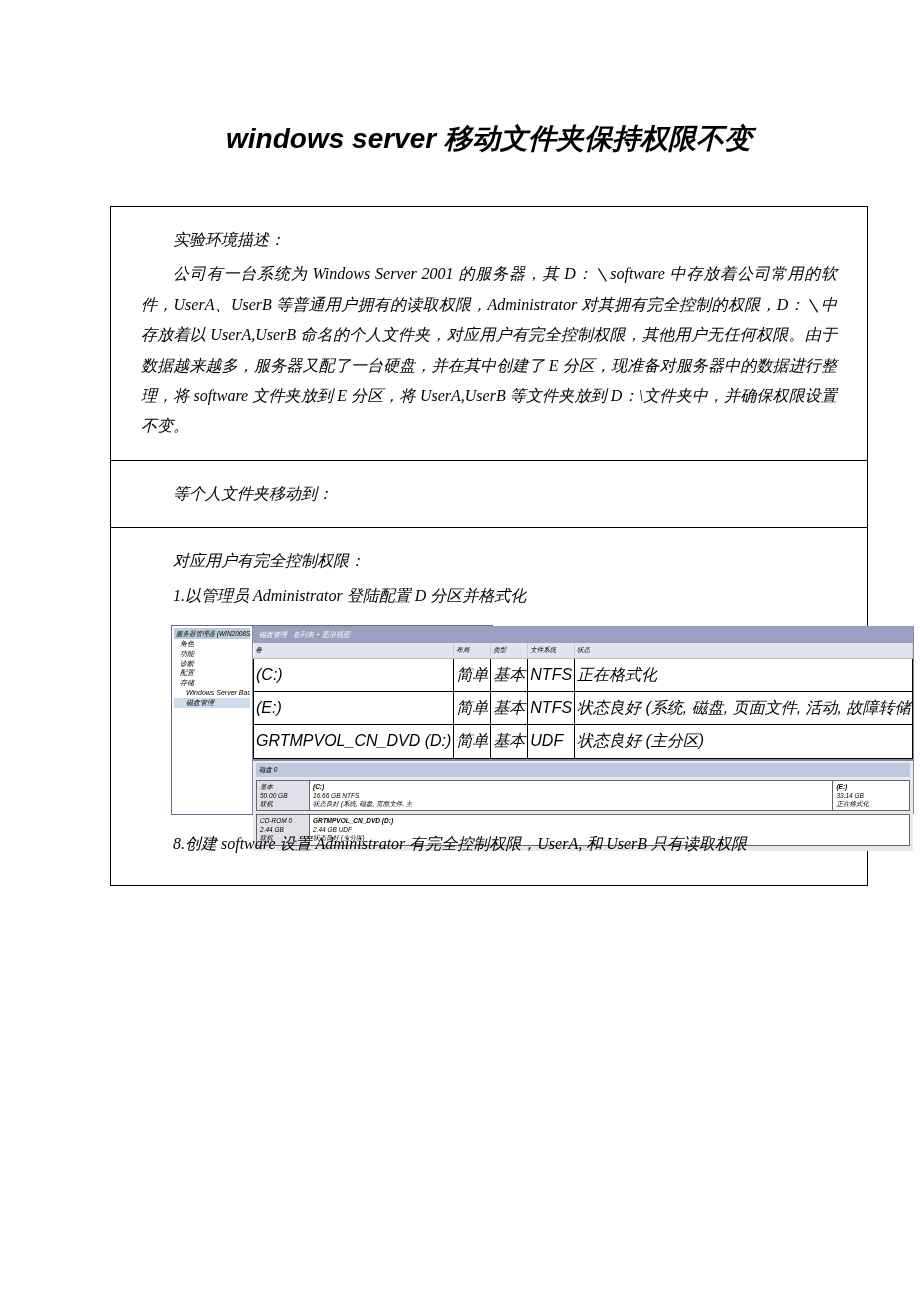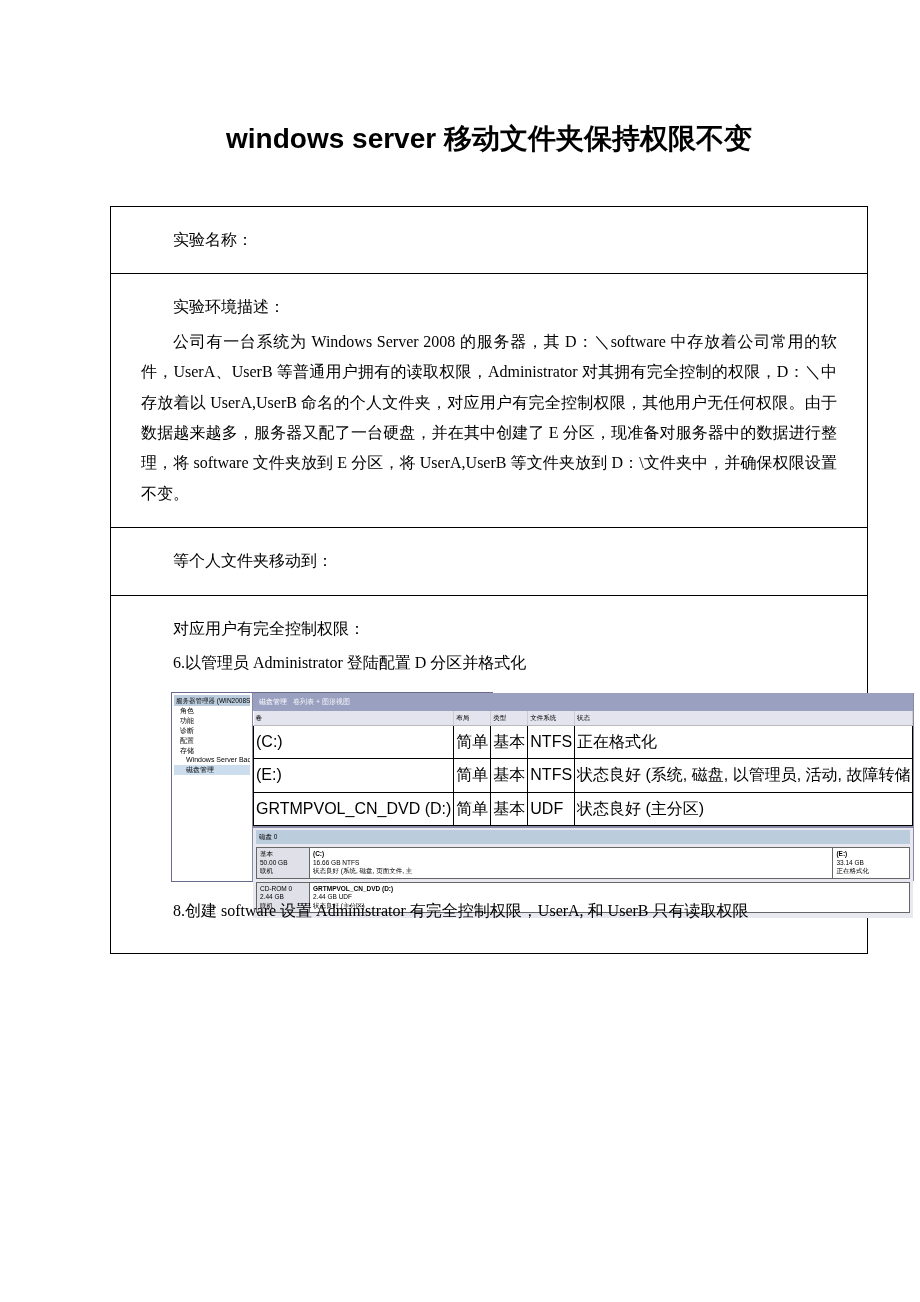--- a/index.html
+++ b/index.html
@@ -5,20 +5,21 @@
   body {
     margin: 0;
     padding: 0;
     background: #fff;
     font-family: "SimSun", "宋体", serif;
     width: 920px;
     color: #000;
   }
   .page {
     padding: 120px 52px 80px 110px;
+    font-style: italic;
   }
   h1 {
     font-family: "SimHei", "黑体", "Microsoft YaHei", sans-serif;
     font-size: 28px;
     font-weight: bold;
     text-align: center;
     margin: 0 0 48px 0;
   }
   table.outer {
     border-collapse: collapse;
@@ -146,40 +147,35 @@
   .shot .statusline{background:#bcd;font-size:6.5px;padding:1px 3px;}
 </style>
 </head>
 <body>
 
 <div class="page">
   <h1>windows server 移动文件夹保持权限不变</h1>
 
   <table class="outer">
     <tbody>
-        <tr>
-          <td>
-      <div class="para indent">实验名称：</div>
-    </td>
-        </tr>
     <tr>
           <td>
       <div class="para indent">实验环境描述：</div>
-      <div class="para indent" style="text-align:justify;">公司有一台系统为 Windows Server 2008 的服务器，其 D：＼software 中存放着公司常用的软件，UserA、UserB 等普通用户拥有的读取权限，Administrator 对其拥有完全控制的权限，D：＼中存放着以 UserA,UserB 命名的个人文件夹，对应用户有完全控制权限，其他用户无任何权限。由于数据越来越多，服务器又配了一台硬盘，并在其中创建了 E 分区，现准备对服务器中的数据进行整理，将 software 文件夹放到 E 分区，将 UserA,UserB 等文件夹放到 D：\文件夹中，并确保权限设置不变。</div>
+      <div class="para indent" style="text-align:justify;">公司有一台系统为 Windows Server 2001 的服务器，其 D：＼software 中存放着公司常用的软件，UserA、UserB 等普通用户拥有的读取权限，Administrator 对其拥有完全控制的权限，D：＼中存放着以 UserA,UserB 命名的个人文件夹，对应用户有完全控制权限，其他用户无任何权限。由于数据越来越多，服务器又配了一台硬盘，并在其中创建了 E 分区，现准备对服务器中的数据进行整理，将 software 文件夹放到 E 分区，将 UserA,UserB 等文件夹放到 D：\文件夹中，并确保权限设置不变。</div>
     </td>
         </tr>
     <tr>
           <td>
       <div class="para indent">等个人文件夹移动到：</div>
     </td>
         </tr>
     <tr>
           <td style="padding-bottom:22px;">
       <div class="para indent">对应用户有完全控制权限：</div>
-      <div class="para indent">6.以管理员 Administrator 登陆配置 D 分区并格式化</div>
+      <div class="para indent">1.以管理员 Administrator 登陆配置 D 分区并格式化</div>
 
       <div class="shot">
         <div class="row" style="height:188px;">
           <div class="tree">
             <div class="hdr">服务器管理器 (WIN2008SRV)</div>
             <div class="it">角色</div>
             <div class="it">功能</div>
             <div class="it">诊断</div>
             <div class="it">配置</div>
             <div class="it">存储</div>
@@ -206,21 +202,21 @@
                   <td>简单</td>
                   <td>基本</td>
                   <td>NTFS</td>
                   <td>正在格式化</td>
                 </tr>
                 <tr>
                   <td>(E:)</td>
                   <td>简单</td>
                   <td>基本</td>
                   <td>NTFS</td>
-                  <td>状态良好 (系统, 磁盘, 以管理员, 活动, 故障转储</td>
+                  <td>状态良好 (系统, 磁盘, 页面文件, 活动, 故障转储</td>
                 </tr>
                 <tr>
                   <td>GRTMPVOL_CN_DVD (D:)</td>
                   <td>简单</td>
                   <td>基本</td>
                   <td>UDF</td>
                   <td>状态良好 (主分区)</td>
                 </tr>
               </tbody>
                     </table>

